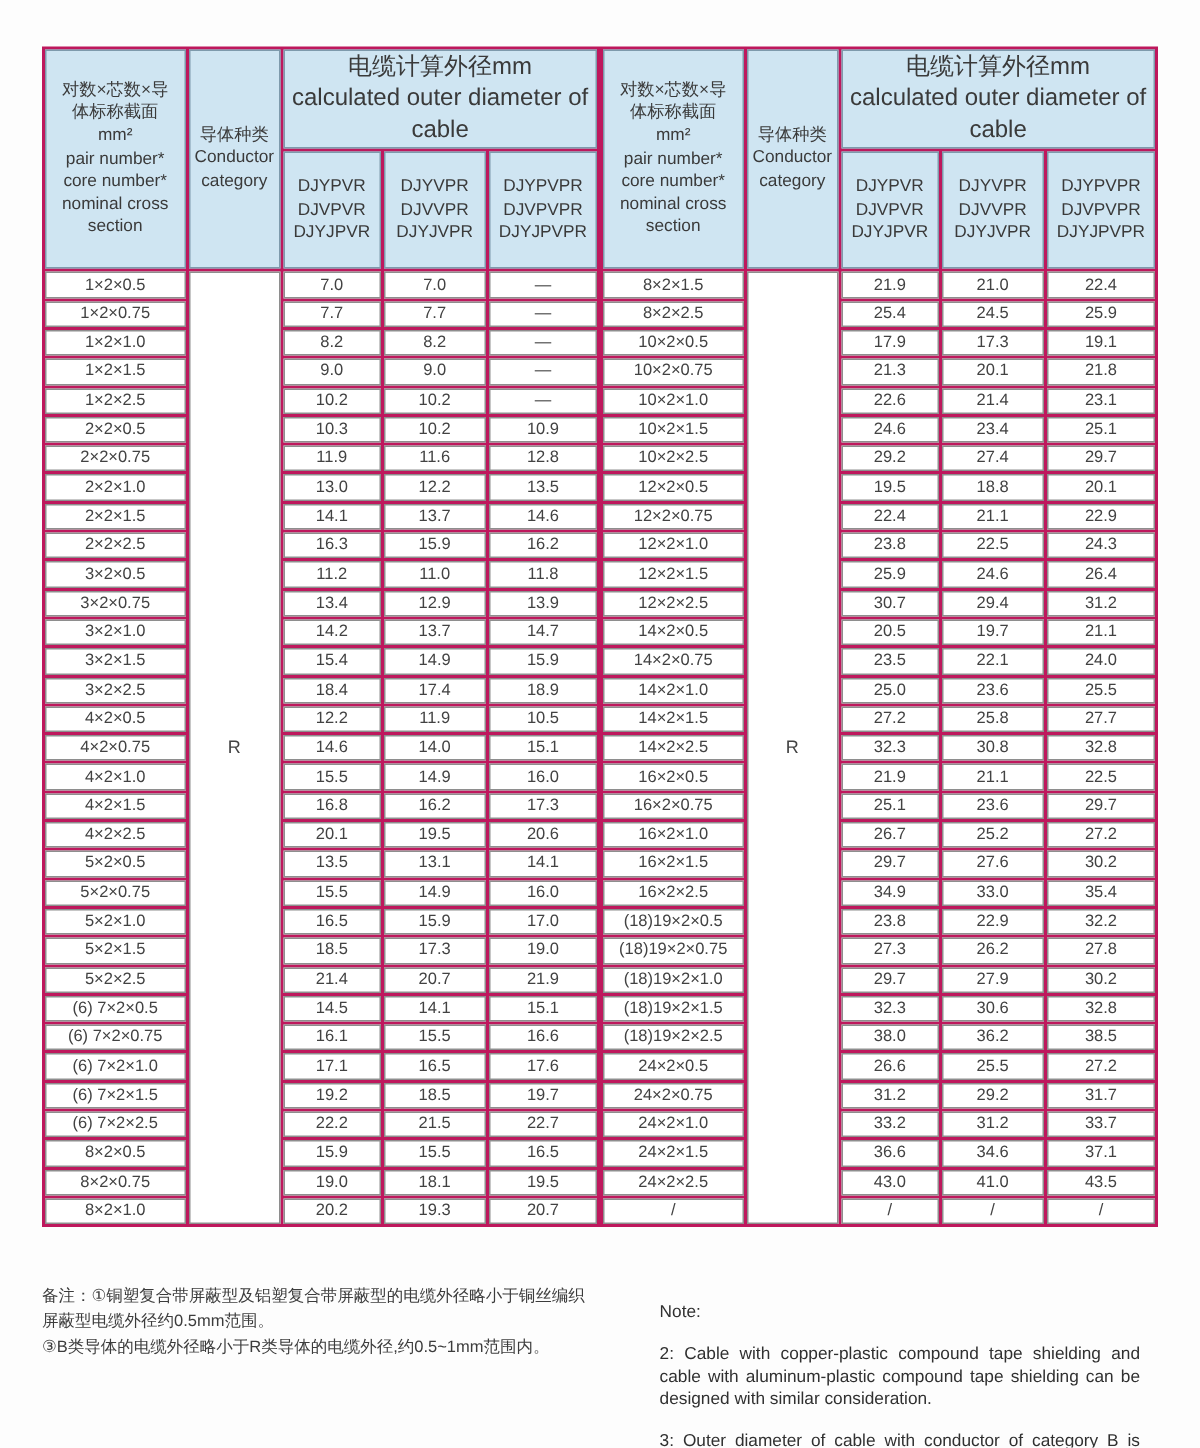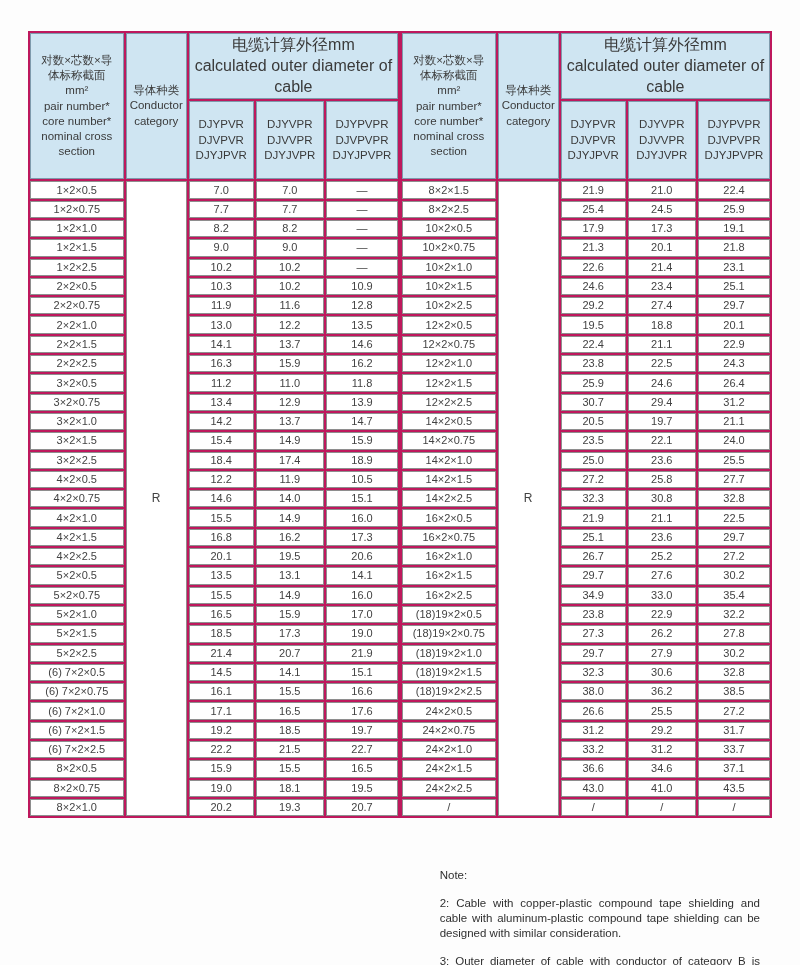--- a/index.html
+++ b/index.html
@@ -539,20 +539,22 @@
             <td>/</td>
             <td>/</td>
           </tr>
         </tbody>
     </table>
 
   </div>
 
   <div class="notes">
     <div class="notes-cn">
+      <p>备注：①铜塑复合带屏蔽型及铝塑复合带屏蔽型的电缆外径略小于铜丝编织屏蔽型电缆外径约0.5mm范围。</p>
+      <p>③B类导体的电缆外径略小于R类导体的电缆外径,约0.5~1mm范围内。</p>
     </div>
     <div class="notes-en">
       <p>Note:</p>
       <p>2: Cable with copper-plastic compound tape shielding and cable with aluminum-plastic compound tape shielding can be designed with similar consideration.</p>
       <p>3: Outer diameter of cable with conductor of category B is smaller by 0.5~1mm than that of category R.</p>
     </div>
   </div>
 
 </div>
 

